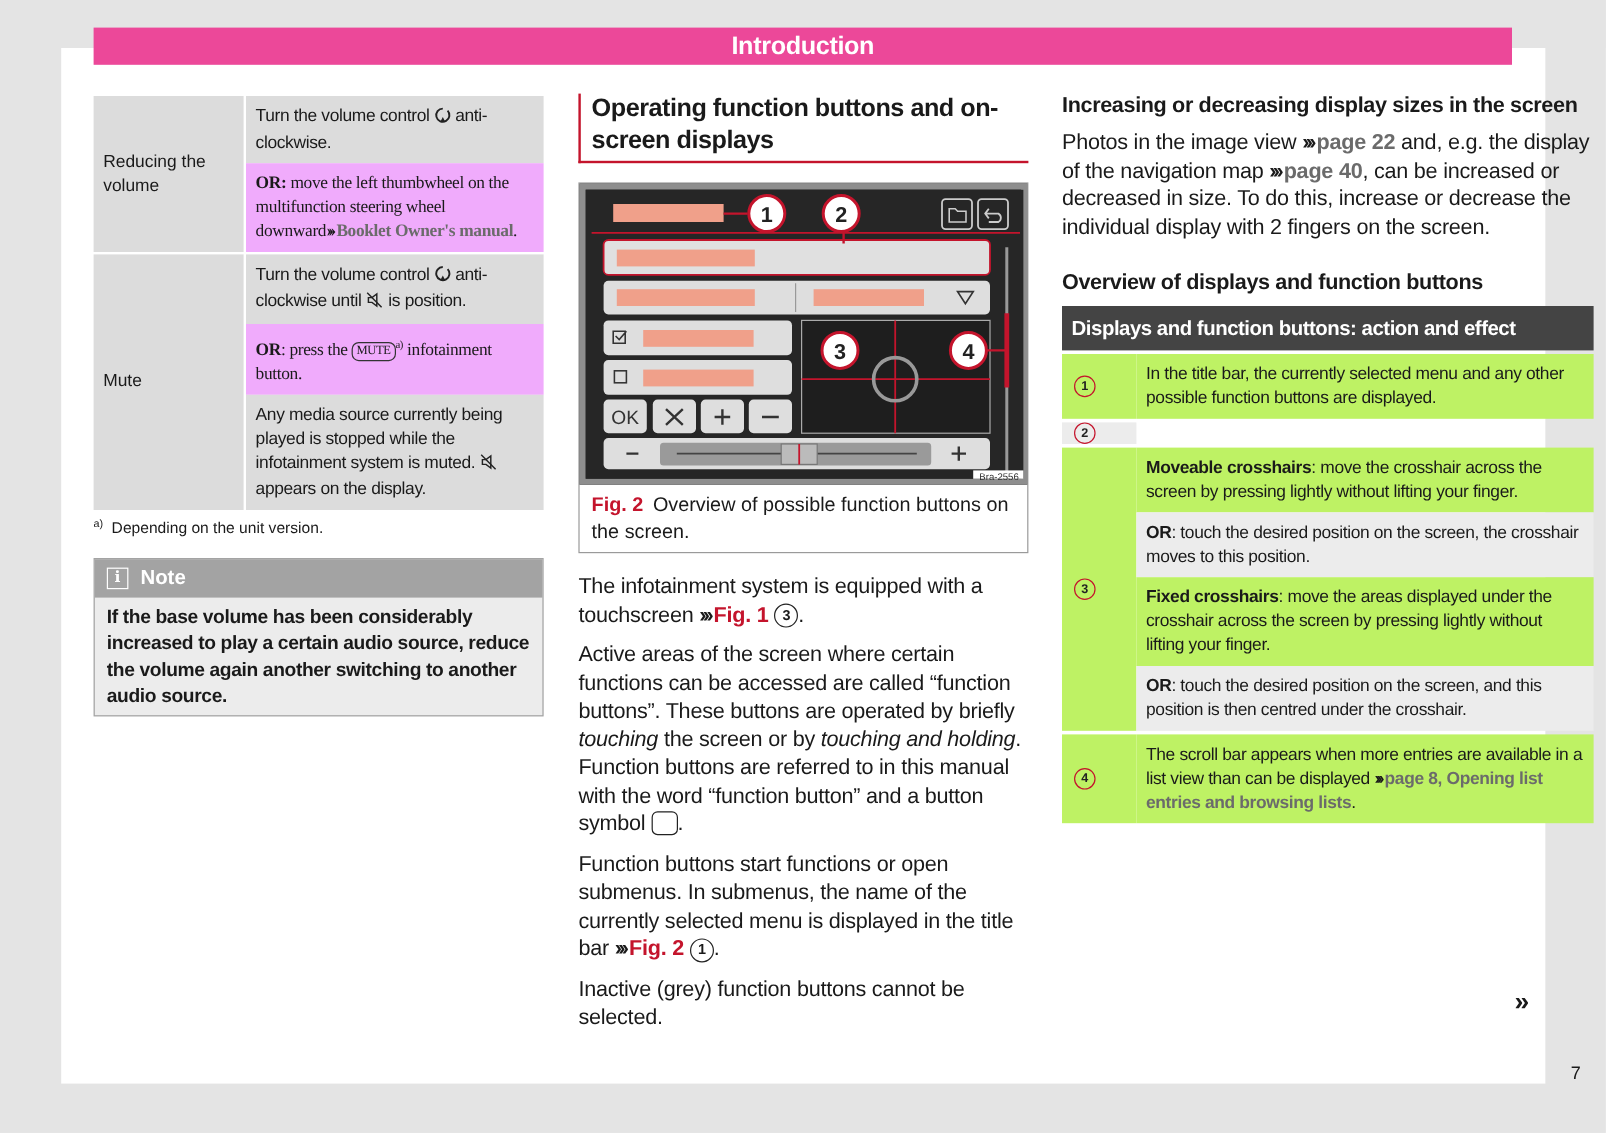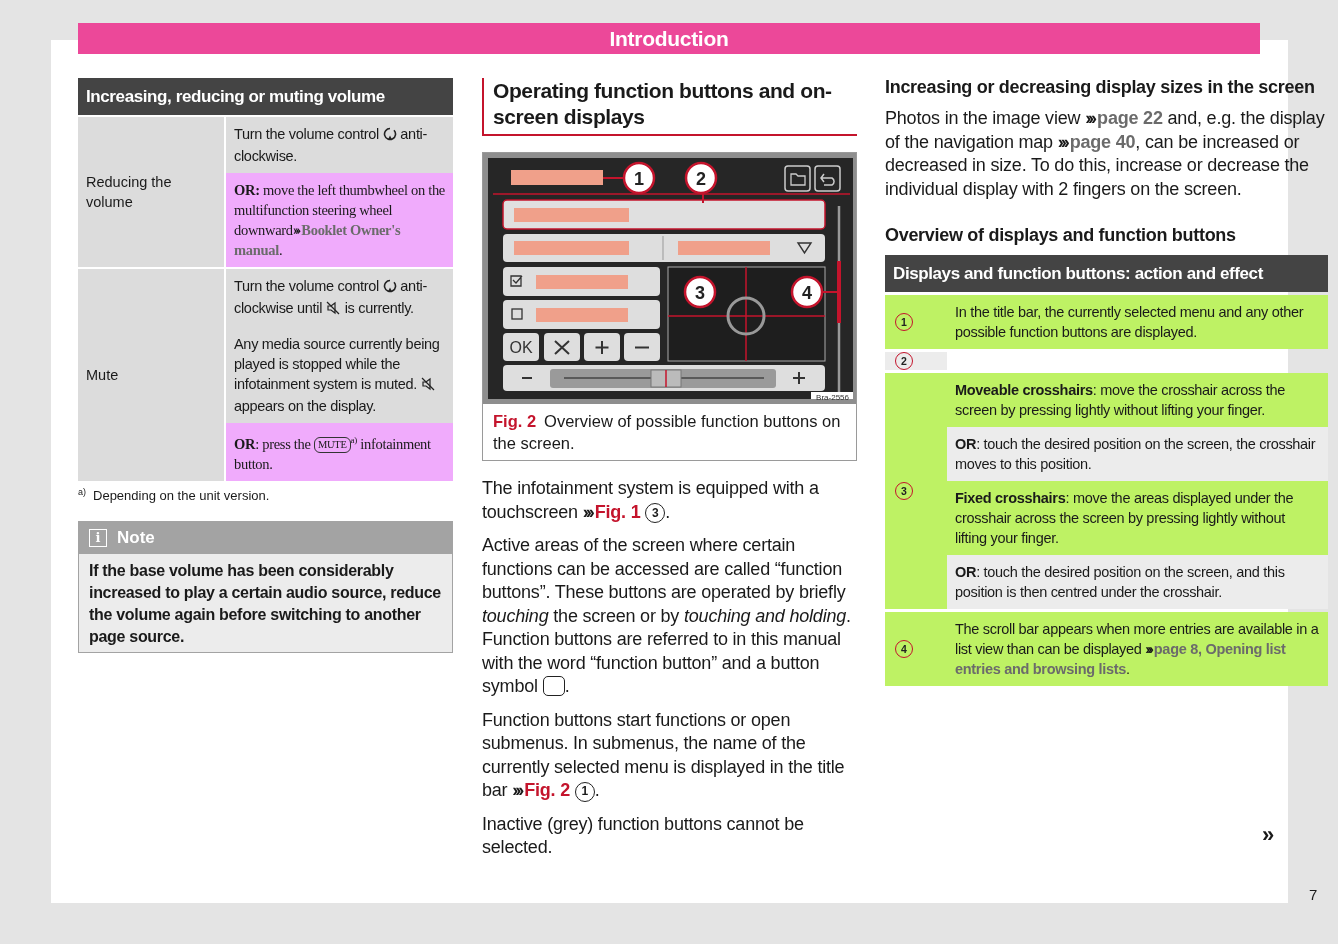--- a/index.html
+++ b/index.html
@@ -14,21 +14,21 @@
 
   .col { position: absolute; }
   .col-left { left: 78px; top: 78px; width: 375px; }
   .col-mid { left: 482px; top: 78px; width: 375px; }
   .col-right { left: 885px; top: 75px; width: 443px; }
 
   
   .tbl-title { background: #444; color: #fff; font-weight: bold; font-size: 17px; height: 37px; line-height: 37px; padding-left: 8px; letter-spacing: -0.4px; }
   .vol-table { margin-top: 2px; }
   .vol-group { display: flex; margin-bottom: 2px; }
-  .vol-label { width: 146px; background: #dcdcdc; font-size: 14.5px; line-height: 20px; padding: 0 8px; display: flex; align-items: center; margin-right: 2px; }
+  .vol-label { width: 125px; background: #dcdcdc; font-size: 14.5px; line-height: 20px; padding: 0 8px; display: flex; align-items: center; margin-right: 2px; }
   .vol-cells { flex: 1; }
   .vol-cell { font-size: 14.5px; line-height: 20px; padding: 7px 8px; letter-spacing: -0.3px; }
   .vol-cell.dark { background: #dcdcdc; }
   .vol-cell.light { background: #f0abfc; font-family: Liberation Serif, serif; }
   .bold { font-weight: bold; }
   .link-grey { font-weight: bold; color: #6b6b6b; }
   .raquo { font-weight: bold; letter-spacing: -3px; margin-right: 3px; }
   .icon-inline { display: inline-block; vertical-align: -2px; }
   .mute-key { display: inline-block; border: 1px solid #333; border-radius: 6px; font-size: 10.5px; padding: 0 3px; line-height: 14px; vertical-align: 1px; }
   sup { font-size: 9px; }
@@ -72,21 +72,20 @@
 </head>
 <body>
 
 <div class="top-strip"></div>
 <div class="page"></div>
 <div class="right-strip"></div>
 
 <div class="chapter-bar">Introduction</div>
 
 <div class="col col-left">
-  <div class="tbl-title">Increasing, reducing or muting volume</div>
   <div class="vol-table">
     <div class="vol-group">
       <div class="vol-label">Reducing the volume</div>
       <div class="vol-cells">
         <div class="vol-cell dark">
           <span>Turn the volume control</span>
           <span class="icon-inline"><svg width="14" height="14" viewBox="0 0 14 14">
                 <path d="M7 1.5a5.5 5.5 0 1 0 4 1.7" fill="none" stroke="#222" stroke-width="1.6"></path>
                 <path d="M7 8.5 L5 12.5 L9 12.5 Z" fill="#222"></path>
               </svg></span>
@@ -105,49 +104,49 @@
           <span>Turn the volume control</span>
           <span class="icon-inline"><svg width="14" height="14" viewBox="0 0 14 14">
                 <path d="M7 1.5a5.5 5.5 0 1 0 4 1.7" fill="none" stroke="#222" stroke-width="1.6"></path>
                 <path d="M7 8.5 L5 12.5 L9 12.5 Z" fill="#222"></path>
               </svg></span>
           <span>anti-clockwise until</span>
           <span class="icon-inline"><svg width="15" height="14" viewBox="0 0 15 14">
                 <path d="M2 5h3l4-3v10l-4-3H2z" fill="none" stroke="#222" stroke-width="1.2"></path>
                 <path d="M1 1 L13 13" stroke="#222" stroke-width="1.2"></path>
               </svg></span>
-          <span>is currently.</span>
+          <span>is position.</span>
+        </div>
+        <div class="vol-cell light">
+          <span class="bold">OR</span><span>: press the</span>
+          <span class="mute-key">MUTE</span><sup>a)</sup>
+          <span>infotainment button.</span>
         </div>
         <div class="vol-cell dark">
           <span>Any media source currently being played is stopped while the infotainment system is muted.</span>
           <span class="icon-inline"><svg width="15" height="14" viewBox="0 0 15 14">
                 <path d="M2 5h3l4-3v10l-4-3H2z" fill="none" stroke="#222" stroke-width="1.2"></path>
                 <path d="M1 1 L13 13" stroke="#222" stroke-width="1.2"></path>
               </svg></span>
           <span>appears on the display.</span>
         </div>
-        <div class="vol-cell light">
-          <span class="bold">OR</span><span>: press the</span>
-          <span class="mute-key">MUTE</span><sup>a)</sup>
-          <span>infotainment button.</span>
-        </div>
       </div>
     </div>
   </div>
 
   <div class="footnote">
     <sup>a)</sup><span>Depending on the unit version.</span>
   </div>
 
   <div class="note">
     <div class="note-head">
       <span class="info-icon">i</span>
       <span>Note</span>
     </div>
-    <div class="note-body">If the base volume has been considerably increased to play a certain audio source, reduce the volume again before switching to another page source.</div>
+    <div class="note-body">If the base volume has been considerably increased to play a certain audio source, reduce the volume again another switching to another audio source.</div>
   </div>
 </div>
 
 <div class="col col-mid">
   <div class="sec-title">Operating function buttons and on-screen displays</div>
 
   <div class="figure">
     <div class="screen">
       <svg width="365" height="241" viewBox="0 0 365 241" style="position:absolute;left:0;top:0">
 

